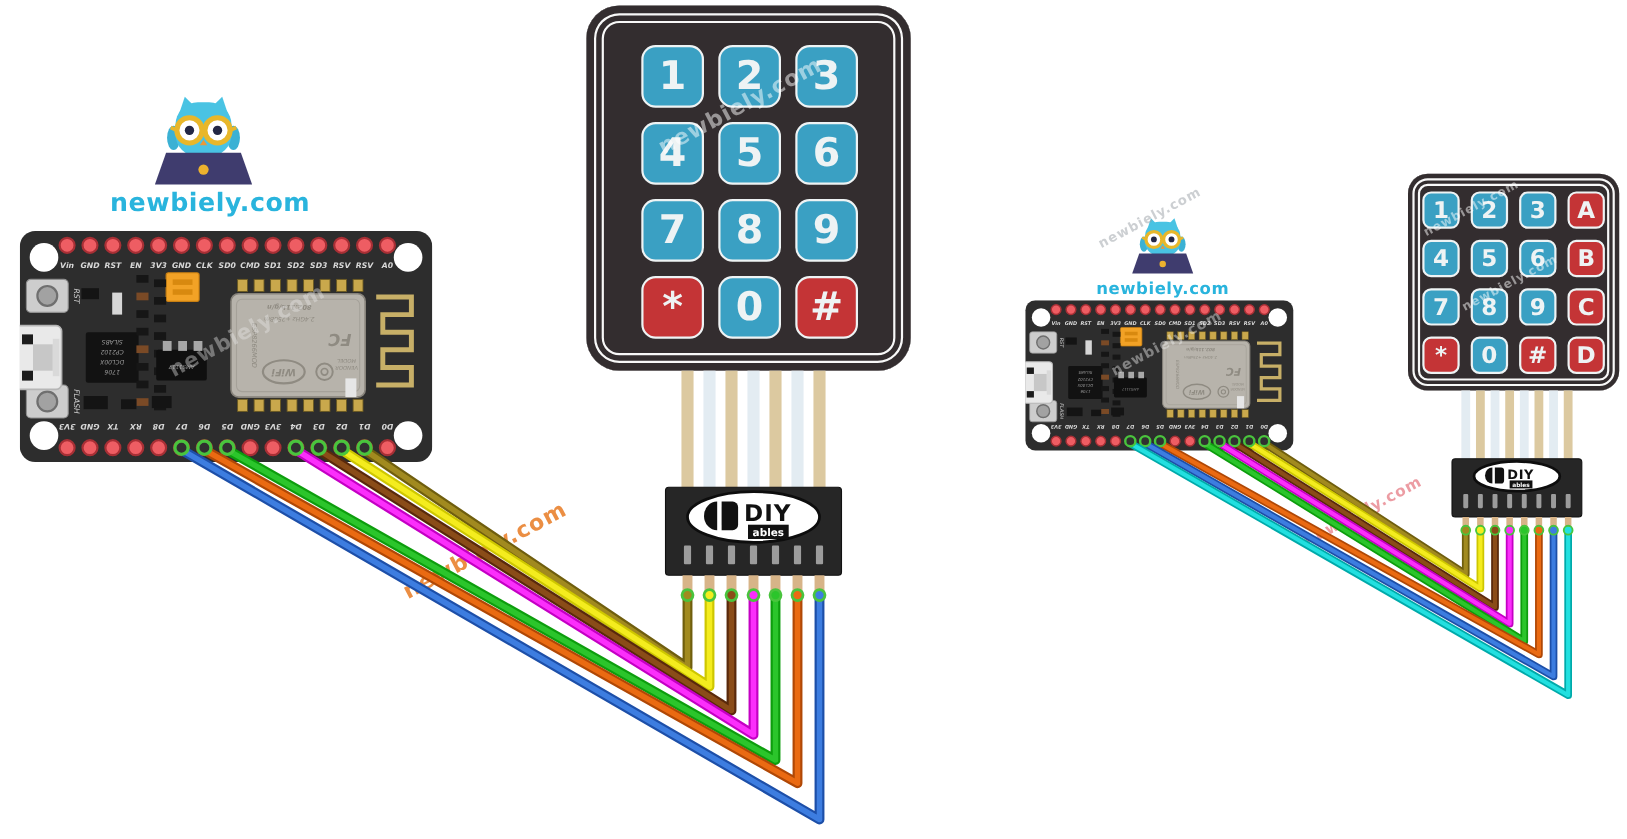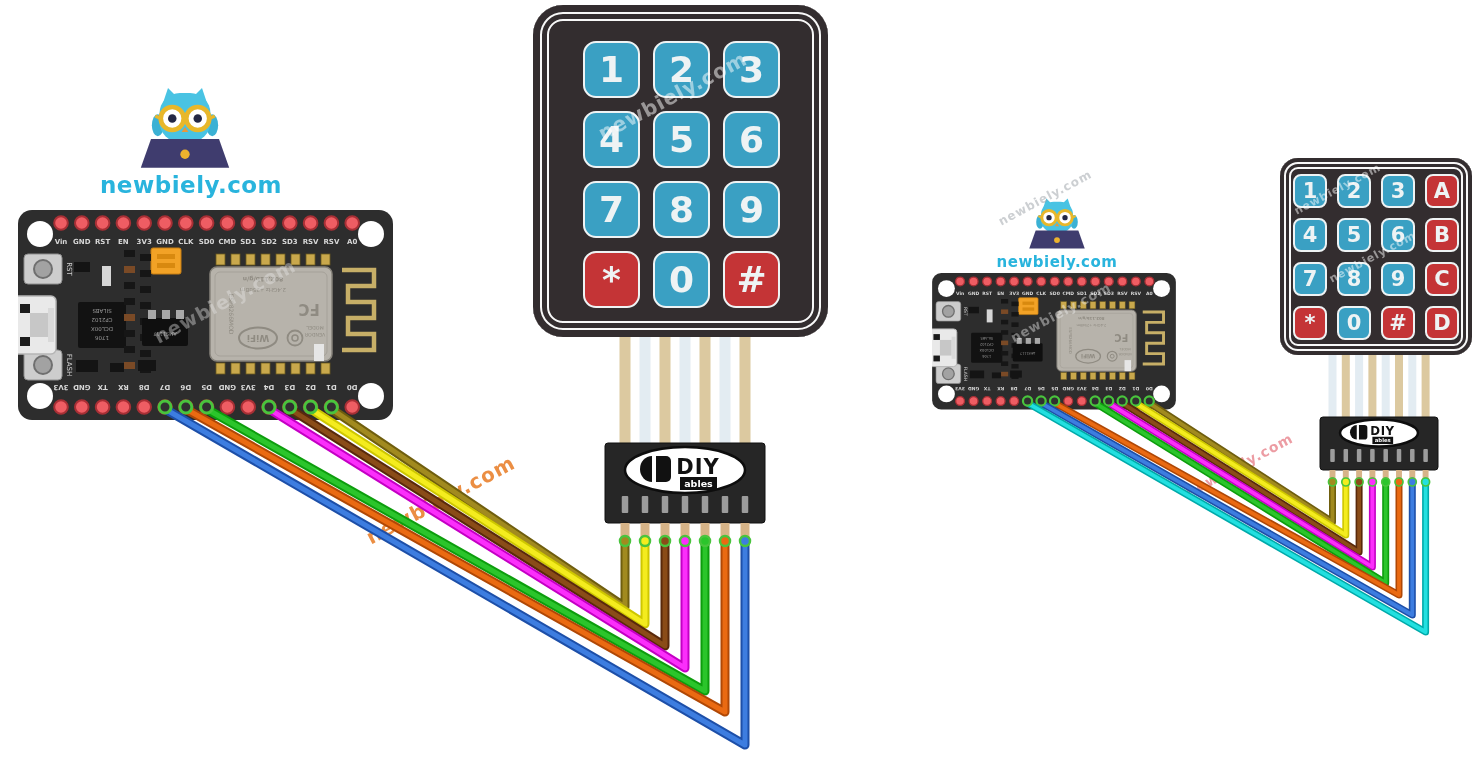--- a/index.html
+++ b/index.html
@@ -1,20 +1,20 @@
 <!DOCTYPE html>
 <html><head>
 <meta charset="utf-8">
 <title>Wiring Diagram</title>
 <style>
   html,body{margin:0;padding:0;background:#fff;}
   .stage{position:relative;width:1479px;height:763px;background:#fff;overflow:hidden;
          font-family:"DejaVu Sans","Liberation Sans",sans-serif;}
   .stage svg text{font-family:"DejaVu Sans","Liberation Sans",sans-serif;}
-  .board{position:absolute;z-index:4;}
+  .board{position:absolute;z-index:4;font-style:italic;}
   #board-left{left:18px;top:210px;width:375px;height:210px;}
   #board-right{left:932px;top:273px;width:244px;height:136.5px;}
   .keypad{position:absolute;z-index:4;background:#332d2f;}
   #keypad-left{left:533px;top:5px;width:295px;height:332px;border-radius:30px;
     box-shadow:inset 0 0 0 7px #332d2f,inset 0 0 0 9px #f8f8f8,inset 0 0 0 14px #332d2f,inset 0 0 0 16px #f8f8f8;}
   #keypad-right{left:1280px;top:158px;width:192px;height:197px;border-radius:18px;
     box-shadow:inset 0 0 0 4px #332d2f,inset 0 0 0 6px #f8f8f8,inset 0 0 0 9px #332d2f,inset 0 0 0 11px #f8f8f8;}
   .key{position:absolute;box-sizing:border-box;background:#3aa0c3;border:2px solid #eef3f4;
        color:#eef3f4;font-weight:bold;text-align:center;}
   .key.red{background:#c43436;}

